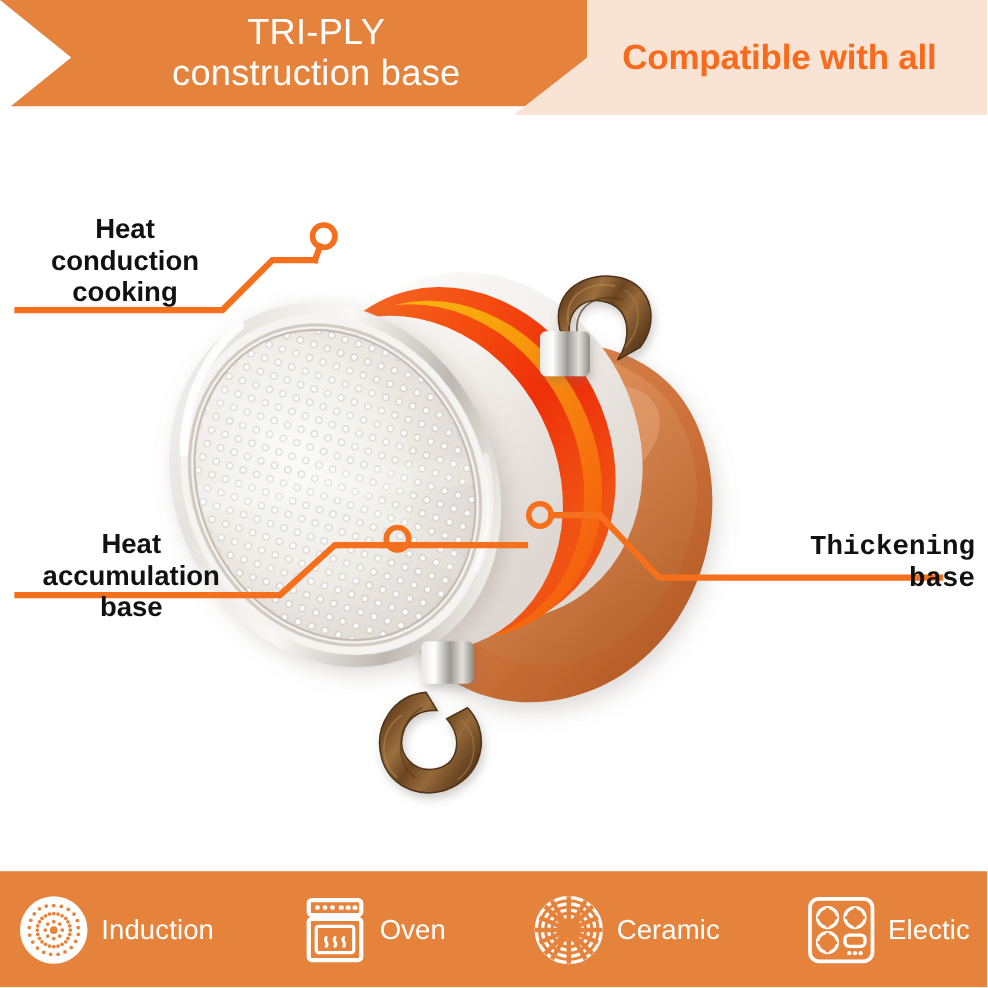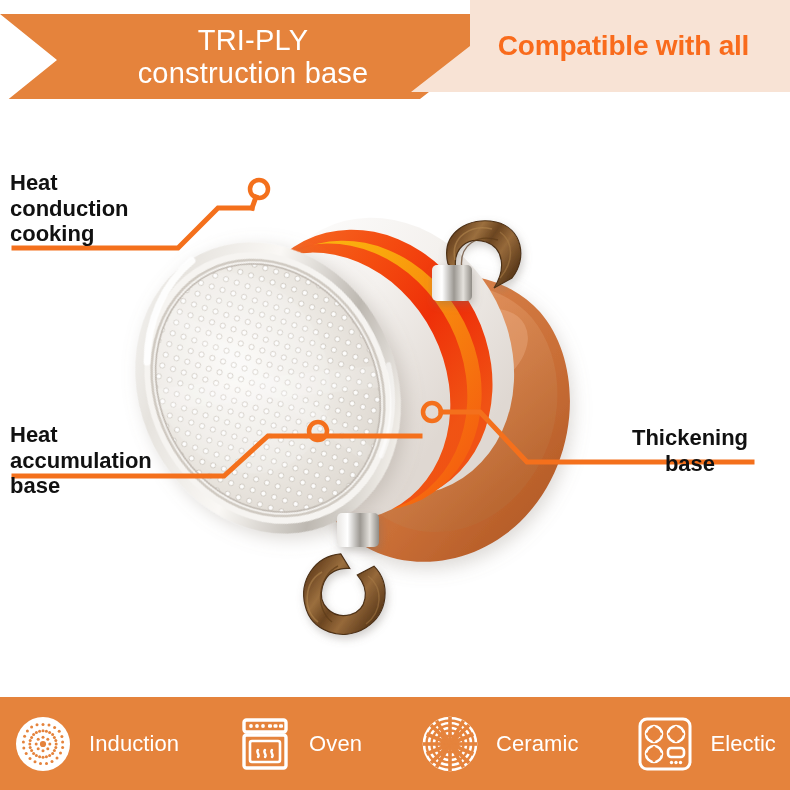--- a/index.html
+++ b/index.html
@@ -8,21 +8,21 @@
     background:#ffffff;
     font-family:"Liberation Sans", sans-serif;
     overflow:hidden;
     position:relative;
   }
   #stage{position:absolute;left:0;top:0;width:790px;height:790px;overflow:hidden;background:#fff;}
 
   
   .header-wrap{position:absolute;left:0;top:0;width:790px;height:92px;}
   .banner-left{
-    position:absolute;left:0;top:14px;width:470px;height:85px;
+    position:absolute;left:0;top:0;width:470px;height:85px;
     background:#E5833C;
     clip-path:polygon(0 0, 470px 0, 470px 46px, 411px 92px, 0 92px, 57px 46px);
     display:flex;align-items:center;justify-content:center;
   }
   .banner-left .txt{
     color:#ffffff;font-size:29px;line-height:1.12;text-align:center;
     font-weight:400;letter-spacing:.2px;padding-left:36px;
   }
   .banner-right{
     position:absolute;left:411px;top:0;width:379px;height:92px;
@@ -33,36 +33,36 @@
   .banner-right .txt{
     color:#F96B1C;font-size:28px;line-height:1.12;text-align:center;
     font-weight:700;padding-left:46px;letter-spacing:-.2px;
   }
 
   
   .product{position:absolute;left:0;top:92px;width:790px;height:598px;}
 
   
   .callout{position:absolute;color:#111111;font-weight:700;line-height:1.17;}
-  .callout.left{text-align:left;}
-  .callout.right{text-align:center;}
+  .callout.left{text-align:center;}
+  .callout.right{text-align:right;font-family:Liberation Mono, monospace;}
   #cal-magnets{left:10px;top:170px;width:180px;font-size:22px;}
   #cal-accum{left:10px;top:422px;width:190px;font-size:22px;}
   #cal-thick{left:600px;top:425px;width:180px;font-size:22px;}
 
   .leader{position:absolute;left:0;top:0;width:790px;height:790px;pointer-events:none;}
 
   
   .footer{
     position:absolute;left:0;top:697px;width:790px;height:93px;
     background:#E5833C;
     display:flex;align-items:center;justify-content:space-between;
     padding:0 14px;box-sizing:border-box;
   }
-  .feat{display:flex;align-items:center;gap:17px;text-align:right;}
+  .feat{display:flex;align-items:center;gap:9px;text-align:right;}
   .feat .lbl{color:#ffffff;font-size:22px;font-weight:400;letter-spacing:.1px;white-space:nowrap;}
   .feat svg{display:block;}
 </style>
 </head>
 <body>
 
 <div id="stage">
 
   <div class="header-wrap">
     <div class="banner-left">

